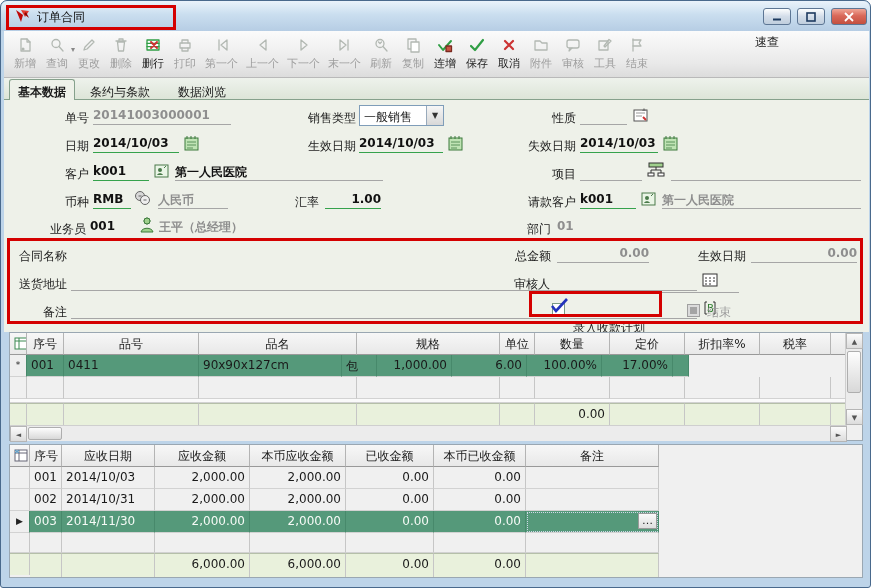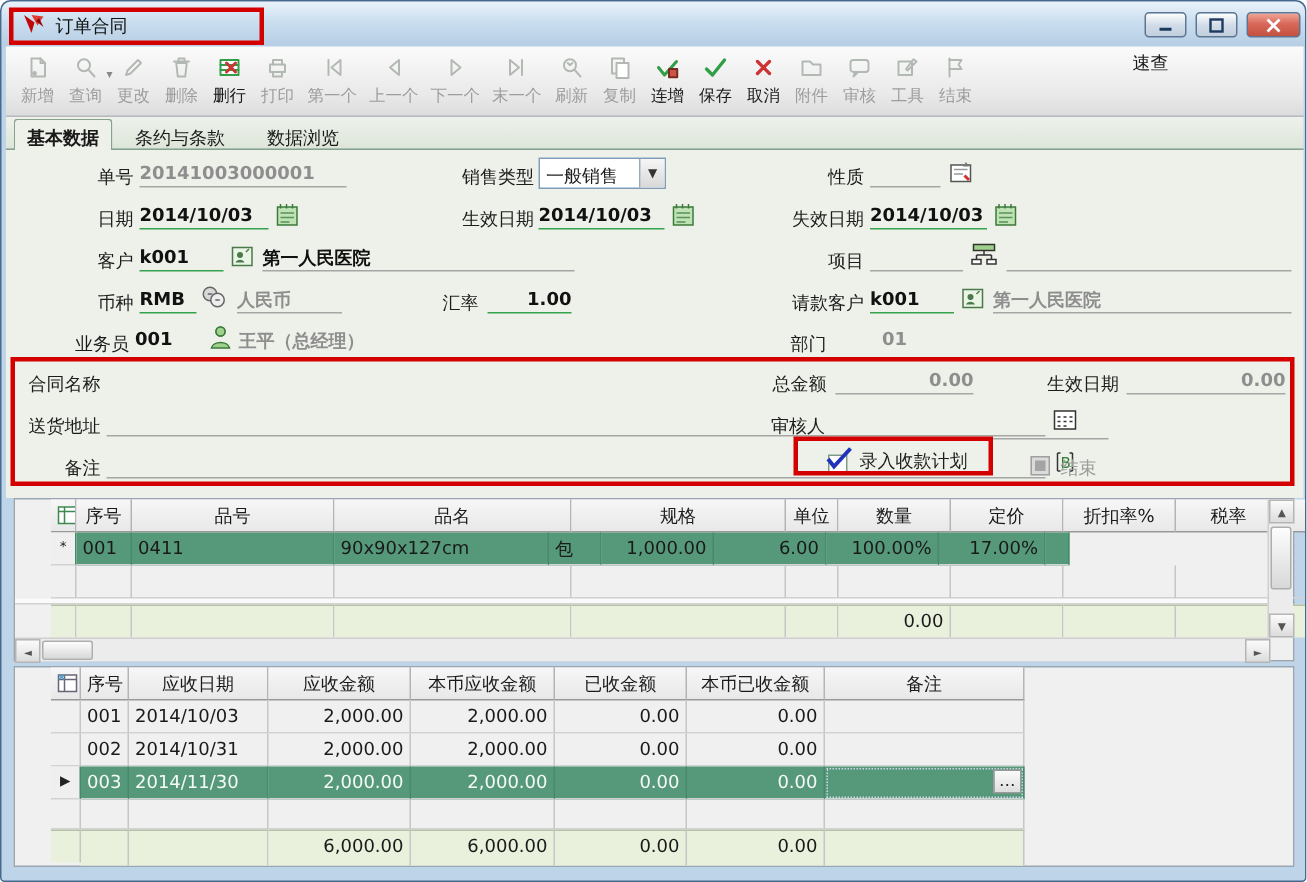--- a/index.html
+++ b/index.html
@@ -52,21 +52,21 @@
   .dropdown { position:absolute; height:21px; background:#fff; border:1px solid #7f9db9; display:flex; }
   .dropdown .dval { flex:1; padding:3px 0 0 4px; white-space:nowrap; overflow:hidden; }
   .dropdown .dbtn { width:17px; background:linear-gradient(#f6f6f6,#d8d8d8); border-left:1px solid #9ab;
                     text-align:center; font-size:8px; color:#333; padding-top:5px; }
   .cb { position:absolute; width:13px; height:13px; background:#fff; border:1px solid #7a9a85; }
   .cb.dis { background:#dbdbdb; border-color:#a0a0a0; }
   .cb.dis::after { content:""; position:absolute; left:2px; top:2px; width:7px; height:7px; background:#a4a4a4; }
   .cbcheck { position:absolute; z-index:5; }
   
   .grid { position:absolute; background:#f0f0f0; border:1px solid #9aa7b2; }
-  .grow { display:flex;padding-left:24px; }
+  .grow { display:flex; }
   .gc { flex:none; border-right:1px solid #c6c6c6; border-bottom:1px solid #d2d2d2;
         padding:3px 4px 0; overflow:hidden; white-space:nowrap; height:22px; }
   .ghead .gc { background:linear-gradient(#f7f7f7,#e8e8e8); border-right:1px solid #b4b4b4;
                border-bottom:1px solid #999; text-align:center; }
   .grow.sel .gc { background:#55997a; border-right-color:#47896b; }
   .grow.sel.wh .gc { color:#f6faf6; }
   .grow.sel .gc.selcell { background:#efefef; color:#222; text-align:center; }
   .grow.sum .gc { background:#e9f1dc; border-top:1px solid #b5bfa9; border-bottom:none; }
   .gc.l { text-align:left; } .gc.r { text-align:right; } .gc.c { text-align:center; }
   .gapstrip { height:4px; background:#fafafa; border-bottom:1px solid #d2d2d2; }
@@ -394,21 +394,21 @@
   <div class="fld flat" style="left:89px;top:216px;width:45px;">001</div>
   <span class="ficon" style="left:138px;top:215px;">
     <svg width="16" height="18" viewBox="0 0 16 18">
         <circle cx="8" cy="5" r="3" fill="#8ccб" stroke="#3c7a3c"></circle>
         <circle cx="8" cy="5" r="3" fill="#9fd08c" stroke="#3c7a3c"></circle>
         <path d="M2 16c1-5 11-5 12 0z" fill="#9fd08c" stroke="#3c7a3c"></path>
       </svg>
   </span>
   <div class="fld flat ro" style="left:158px;top:216px;width:150px;">王平（总经理）</div>
   <span class="lbl" style="left:505px;top:220px;width:45px;">部门</span>
-  <div class="fld flat ro" style="left:556px;top:216px;width:40px;margin-left:31px;">01</div>
+  <div class="fld flat ro" style="left:556px;top:216px;width:40px;">01</div>
 
   <span class="lbl" style="left:8px;top:247px;width:58px;">合同名称</span>
   <span class="lbl" style="left:500px;top:247px;width:50px;">总金额</span>
   <div class="fld ro rt" style="left:556px;top:243px;width:92px;">0.00</div>
   <span class="lbl" style="left:652px;top:247px;width:93px;">生效日期</span>
   <div class="fld ro rt" style="left:750px;top:243px;width:106px;">0.00</div>
 
   <span class="lbl" style="left:8px;top:275px;width:58px;">送货地址</span>
   <div class="fld" style="left:70px;top:271px;width:626px;"></div>
   <span class="ficon" style="left:700px;top:270px;">
@@ -428,21 +428,21 @@
         <text x="6" y="13" font-size="10" fill="#2f7e2f" font-family="DejaVu Sans">B</text>
       </svg>
   </span>
 
   <div class="cb" style="left:551px;top:302px;"></div>
   <span class="cbcheck" style="left:548px;top:295px;">
     <svg width="20" height="18" viewBox="0 0 20 18">
         <path d="M3 10l4 5 11-12" fill="none" stroke="#2233bb" stroke-width="2.6"></path>
       </svg>
   </span>
-  <span class="lbl" style="left:572px;top:298px;width:80px;text-align:left;">录入收款计划</span>
+  <span class="lbl" style="left:572px;top:319px;width:80px;text-align:left;">录入收款计划</span>
   <div class="cb dis" style="left:686px;top:303px;"></div>
   <span class="lbl" style="left:706px;top:303px;width:40px;text-align:left;color:#9d9d9d;">结束</span>
 
   <div class="ann" style="left:6px;top:237px;width:856px;height:86px;"></div>
   <div class="ann" style="left:528px;top:290px;width:133px;height:26px;"></div>
 
   <div class="grid" id="grid1" style="left:8px;top:331px;width:854px;height:109px;">
       <div style="width: 837px;">
         <div class="grow ghead">
           <div class="gc c" style="width: 17px; padding-top: 4px;"><svg width="14" height="13" viewBox="0 0 14 13">

